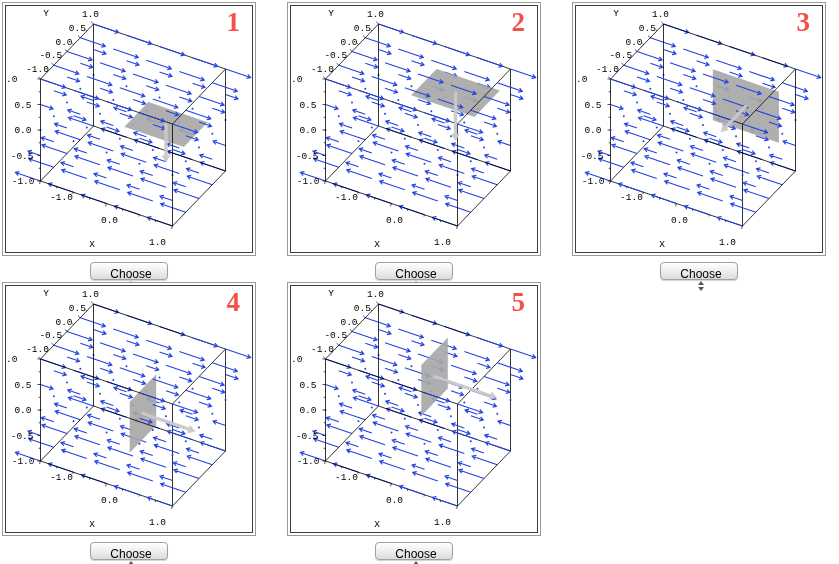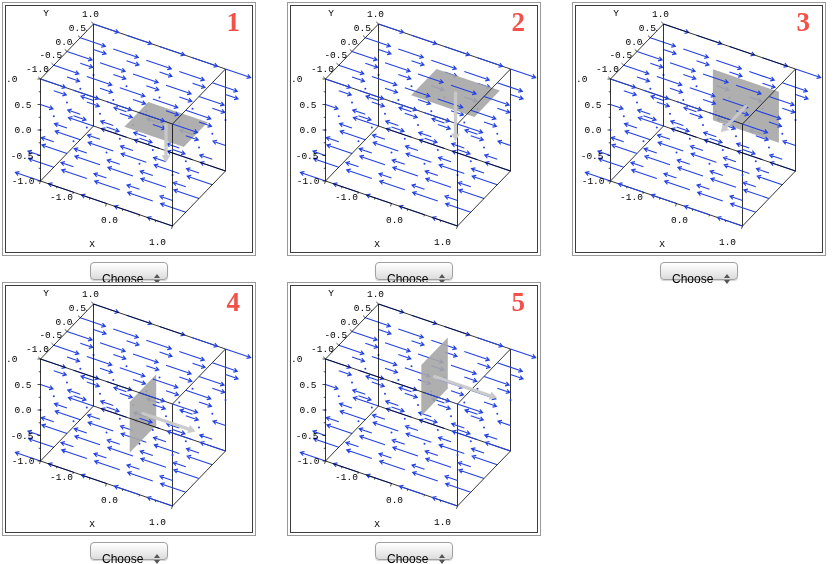--- a/index.html
+++ b/index.html
@@ -4,23 +4,23 @@
 <style>
   html,body{margin:0;padding:0;background:#fff;}
   body{width:839px;height:564px;overflow:hidden;font-family:"Liberation Sans",sans-serif;}
   .grid{display:flex;flex-wrap:wrap;column-gap:31px;row-gap:2px;margin:2px 0 0 2px;width:824px;}
   .cell{width:254px;display:flex;flex-direction:column;align-items:center;}
   .panel-outer{box-sizing:border-box;width:254px;height:254px;border:1px solid #9a9a9a;padding:2px;background:#fff;}
   .panel-inner{box-sizing:border-box;width:248px;height:248px;border:1px solid #3d3d3d;position:relative;background:#fff;}
   .plot-svg{display:block;width:246px;height:246px;}
   .panel-num{position:absolute;top:1px;right:12px;font-family:"Liberation Serif",serif;font-weight:bold;font-size:27px;line-height:30px;}
   .dropdown{display:inline-flex;align-items:center;justify-content:space-between;box-sizing:border-box;
-    height:18px;width:78px;margin:6px auto 0;padding:16px 7px 0 11px;border:1px solid #a0a0a0;border-radius:4px;
+    height:18px;width:78px;margin:6px auto 0;padding:4px 7px 0 11px;border:1px solid #a0a0a0;border-radius:4px;
     background:linear-gradient(#ffffff,#f2f2f2 40%,#dcdcdc);box-shadow:0 1px 1px rgba(0,0,0,.18);
-    font-size:12px;color:#000;cursor:default;}
+    font-size:12px;color:#000;cursor:default;flex-direction:column;}
   .dd-stepper{display:flex;flex-direction:column;row-gap:2px;}
   .dd-stepper i{display:block;width:0;height:0;border-left:3.5px solid transparent;border-right:3.5px solid transparent;}
   .dd-stepper .up{border-bottom:4px solid #555;}
   .dd-stepper .down{border-top:4px solid #555;}
 </style>
 </head>
 <body>
 
 <div class="grid">
 

